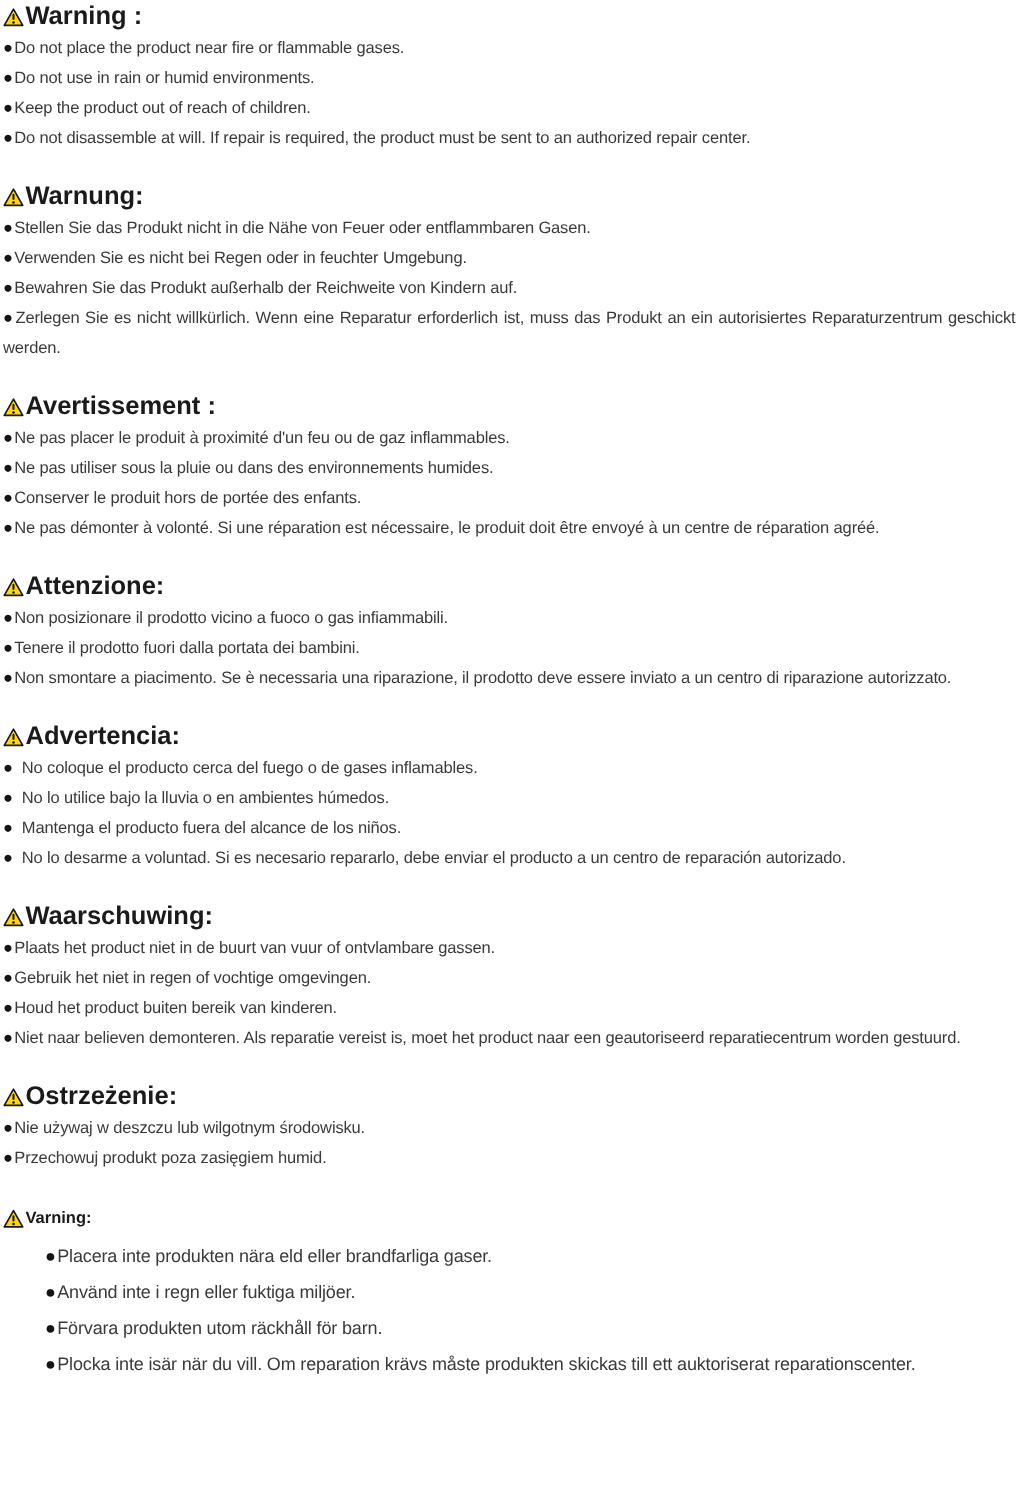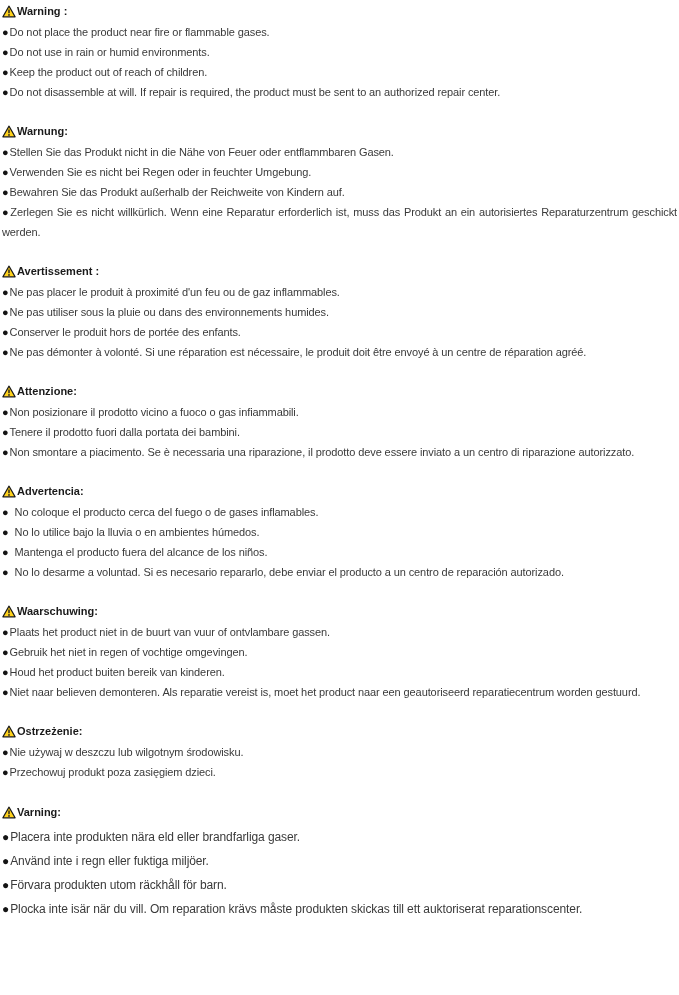--- a/index.html
+++ b/index.html
@@ -14,21 +14,21 @@
     font-family: "Liberation Sans", sans-serif;
     box-sizing: border-box;
     padding: 3px 2px 0 2px;
   }
   #doc { width: 675px; }
 
   .warn-section + .warn-section { margin-top: 21px; }
 
   .warn-heading {
     margin: 0 0 3px 0;
-    font-size: 11px;
+    font-size: 17px;
     font-weight: bold;
     color: var(--heading, #1a1a1a);
     line-height: 16px;
     display: flex;
     align-items: center;
   }
   .warn-icon {
     display: inline-flex;
     margin-right: 1px;
     flex: 0 0 auto;
@@ -52,21 +52,21 @@
     margin-right: 1px;
     font-size: 11px;
   }
   .item-text { }
 
   
   .warn-section:nth-child(5) .bullet { margin-right: 6px; }
 
   
   .warn-section:nth-child(8) .warn-heading { font-size: 11px; line-height: 19px; }
-  .warn-section:nth-child(8) .warn-item { font-size: 12px; line-height: 24px; }
+  .warn-section:nth-child(8) .warn-item { font-size: 12px; line-height: 24px; margin-left: 28px; }
   .warn-section:nth-child(8) .bullet { font-size: 12px; }
 </style>
 </head>
 <body>
 
 <div id="doc">
   <section class="warn-section">
     <h2 class="warn-heading">
       <span class="warn-icon">
         <svg width="14" height="13" viewBox="0 0 16 15" aria-hidden="true">
@@ -205,21 +205,21 @@
           <rect x="7.2" y="4.9" width="1.6" height="4.7" rx="0.8" fill="#1a1a1a"></rect>
           <circle cx="8" cy="11.5" r="1" fill="#1a1a1a"></circle>
         </svg>
       </span>
       <span class="heading-text">Ostrzeżenie:</span>
     </h2>
     <ul class="warn-list">
 
   <li class="warn-item"><span class="bullet">●</span><span class="item-text">Nie używaj w deszczu lub wilgotnym środowisku.</span></li>
 
-  <li class="warn-item"><span class="bullet">●</span><span class="item-text">Przechowuj produkt poza zasięgiem dzieci.</span></li>
+  <li class="warn-item"><span class="bullet">●</span><span class="item-text">Przechowuj produkt poza zasięgiem humid.</span></li>
 
 </ul>
   </section>
 
   <section class="warn-section">
     <h2 class="warn-heading">
       <span class="warn-icon">
         <svg width="14" height="13" viewBox="0 0 16 15" aria-hidden="true">
           <polygon points="8,1.3 15.1,13.7 0.9,13.7" fill="#ffd21c" stroke="#1a1a1a" stroke-width="1.3" stroke-linejoin="round"></polygon>
           <rect x="7.2" y="4.9" width="1.6" height="4.7" rx="0.8" fill="#1a1a1a"></rect>

